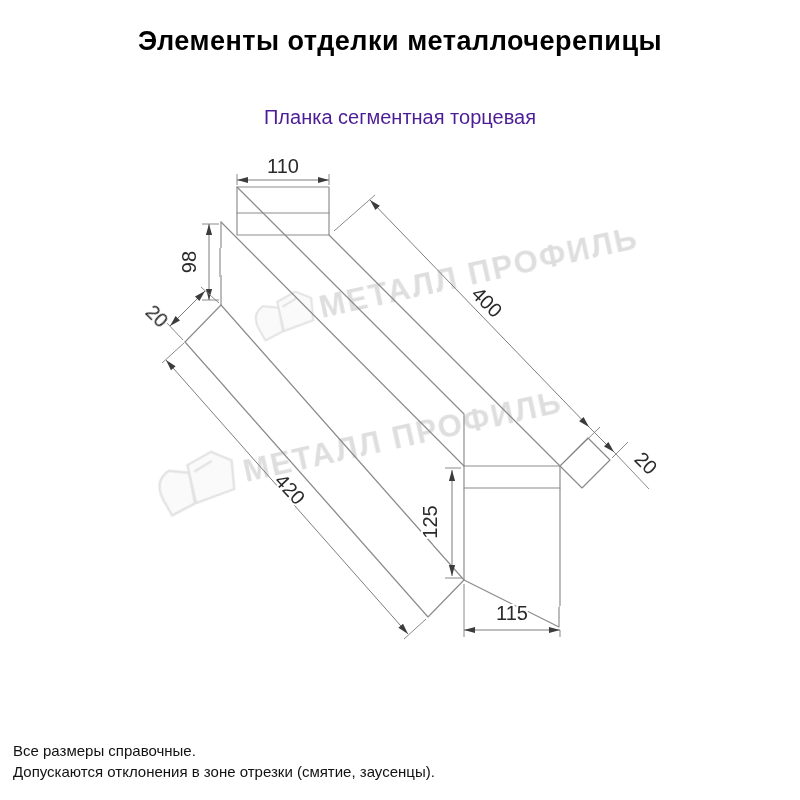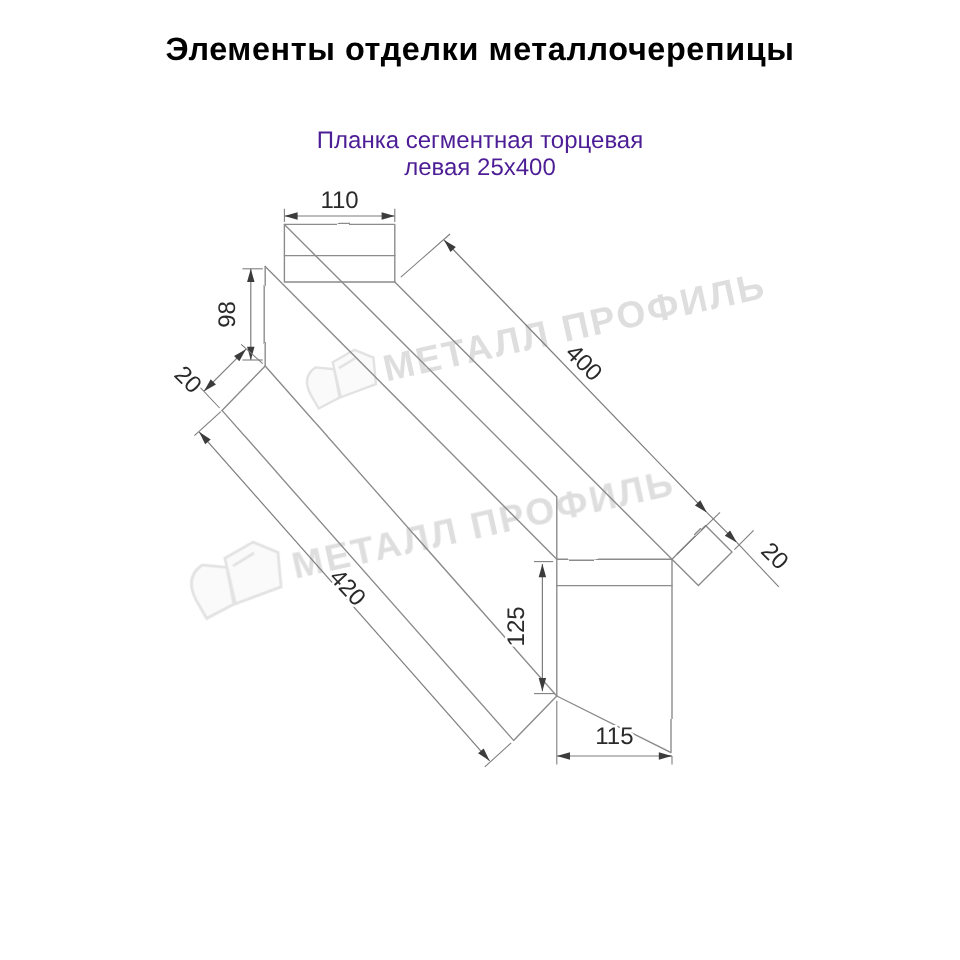--- a/index.html
+++ b/index.html
@@ -22,21 +22,20 @@
 </style>
 </head>
 <body>
 
 <div id="page">
 
   <div id="title">Элементы отделки металлочерепицы</div>
 
   <div id="subtitle">
     <div>Планка сегментная торцевая</div>
-    <div>левая 25х400</div>
   </div>
 
   <svg width="800" height="800" viewBox="0 0 800 800">
     <defs>
       <marker id="arr" viewBox="-12 -4 13 8" refX="0" refY="0" markerWidth="13" markerHeight="8" orient="auto-start-reverse" markerUnits="userSpaceOnUse">
         <path d="M0,0 L-11,3.1 L-11,-3.1 Z" fill="#3c3c3c"></path>
       </marker>
       <filter id="wavy" x="-5%" y="-5%" width="110%" height="110%">
         <feTurbulence type="fractalNoise" baseFrequency="0.012" numOctaves="2" seed="7" result="n"></feTurbulence>
         <feDisplacementMap in="SourceGraphic" in2="n" scale="2.2"></feDisplacementMap>
@@ -137,14 +136,18 @@
       <text class="dimtext" x="196" y="262" transform="rotate(-90 196 262)">98</text>
       <text class="dimtext" x="152" y="321" transform="rotate(45 152 321)">20</text>
       <text class="dimtext" x="482" y="307" transform="rotate(45 482 307)">400</text>
       <text class="dimtext" x="641" y="468" transform="rotate(45 641 468)">20</text>
       <text class="dimtext" x="285" y="494" transform="rotate(47 285 494)">420</text>
       <text class="dimtext" x="437" y="522" transform="rotate(-90 437 522)">125</text>
       <text class="dimtext" x="512" y="620">115</text>
     </g>
   </svg>
 
+  <div id="footnotes">
+    <div>Все размеры справочные.</div>
+    <div>Допускаются отклонения в зоне отрезки (смятие, заусенцы).</div>
+  </div>
 
 </div>
 
 </body></html>

